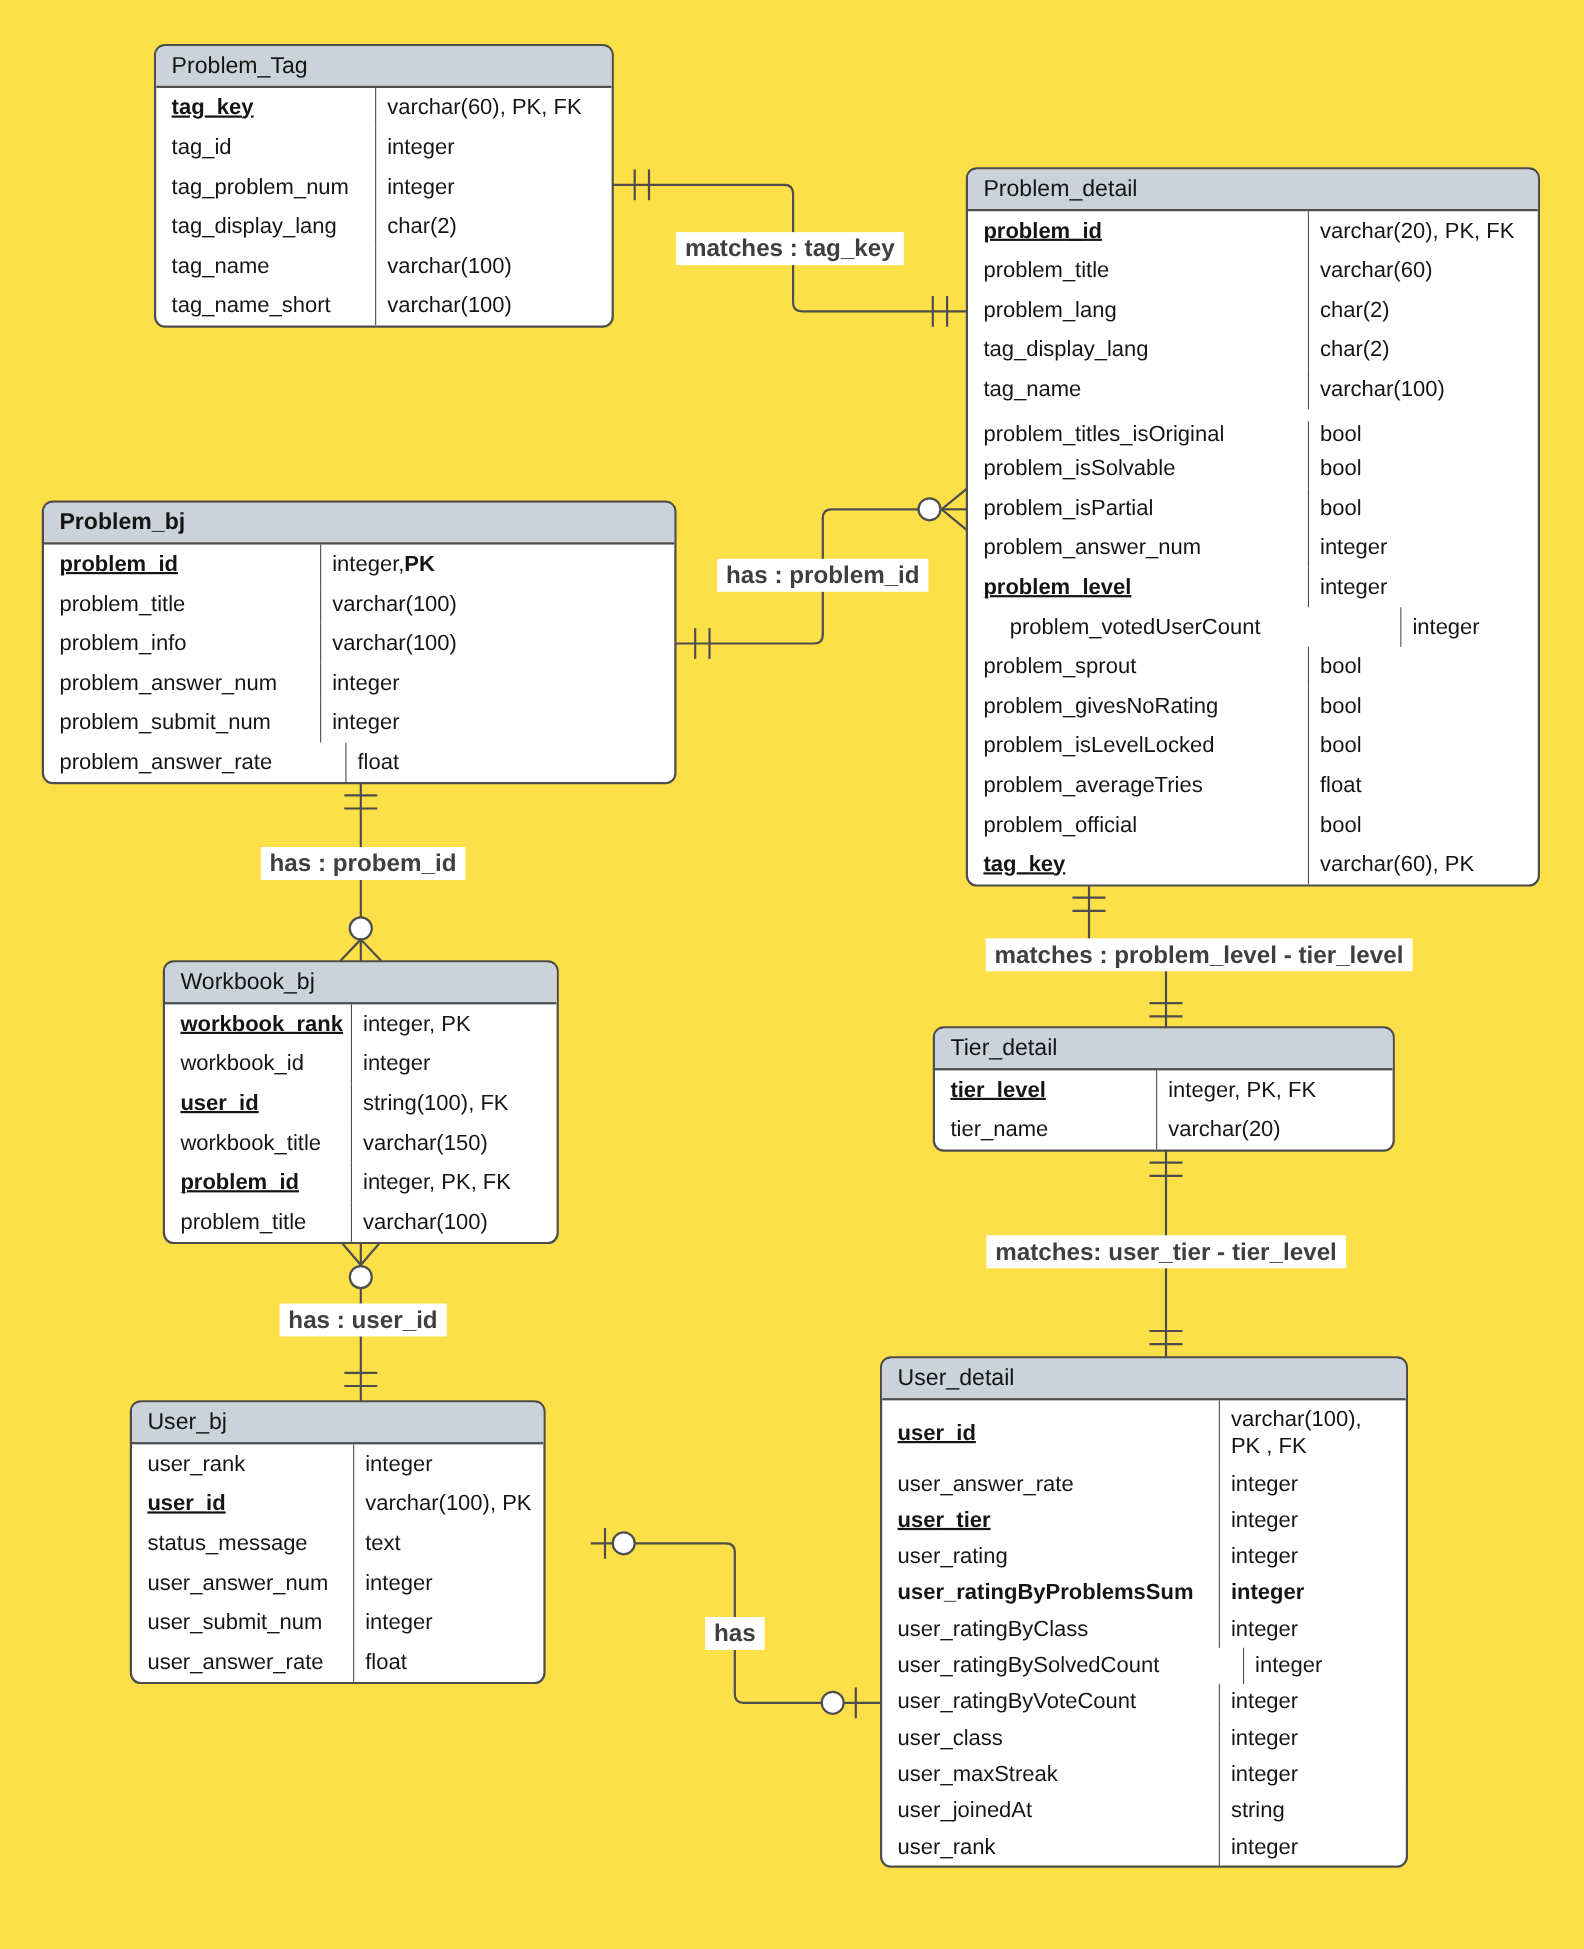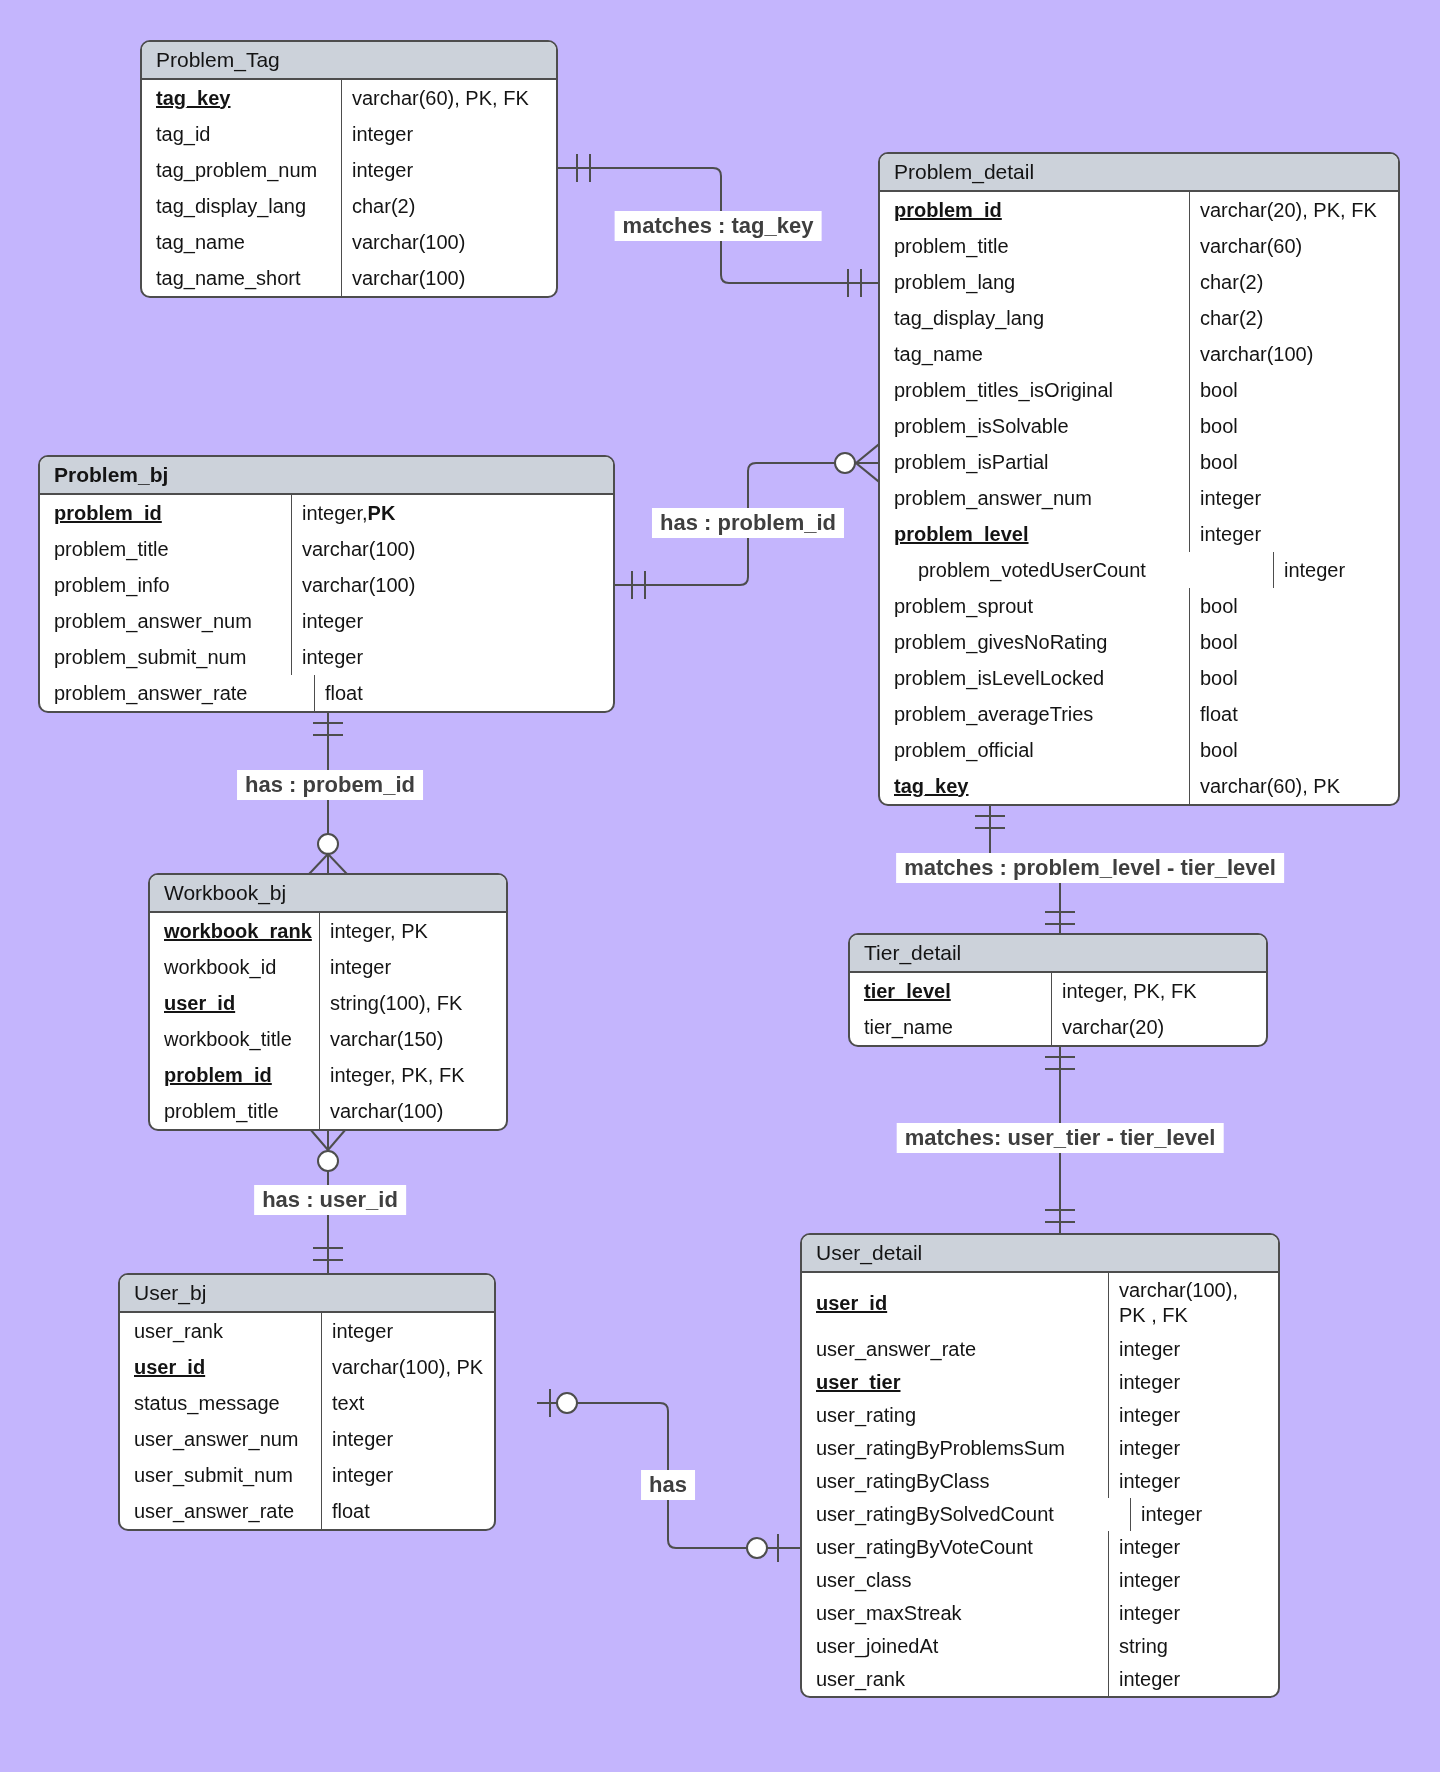--- a/index.html
+++ b/index.html
@@ -1,20 +1,20 @@
 <!DOCTYPE html>
 <html><head>
 <meta charset="utf-8">
 <style>
   html, body { margin: 0; padding: 0; background: #ffffff; }
   #canvas {
     position: relative;
     width: 1440px;
     height: 1772px;
-    background: #c4b5fd;
+    background: #fde047;
     font-family: "Liberation Sans", "DejaVu Sans", sans-serif;
     color: #141414;
     overflow: hidden;
   }
   #wires { position: absolute; left: 0; top: 0; z-index: 1; }
   .er-table {
     position: absolute;
     box-sizing: border-box;
     background: #ffffff;
     border: 2px solid #4d4d4d;
@@ -174,21 +174,21 @@
         <div class="er-type"><span>char(2)</span></div>
       </div>
       <div class="er-row" style="height: 36px;">
         <div class="er-name" style="width: 310px;">tag_display_lang</div>
         <div class="er-type"><span>char(2)</span></div>
       </div>
       <div class="er-row" style="height: 36px;">
         <div class="er-name" style="width: 310px;">tag_name</div>
         <div class="er-type"><span>varchar(100)</span></div>
       </div>
-      <div class="er-row" style="height: 36px;">
+      <div class="er-row" style="height: 36px; align-items: flex-end;">
         <div class="er-name" style="width: 310px;">problem_titles_isOriginal</div>
         <div class="er-type"><span>bool</span></div>
       </div>
       <div class="er-row" style="height: 36px;">
         <div class="er-name" style="width: 310px;">problem_isSolvable</div>
         <div class="er-type"><span>bool</span></div>
       </div>
       <div class="er-row" style="height: 36px;">
         <div class="er-name" style="width: 310px;">problem_isPartial</div>
         <div class="er-type"><span>bool</span></div>
@@ -334,21 +334,21 @@
         <div class="er-type"><span>integer</span></div>
       </div>
       <div class="er-row" style="height: 33px;">
         <div class="er-name key" style="width: 307px;">user_tier</div>
         <div class="er-type"><span>integer</span></div>
       </div>
       <div class="er-row" style="height: 33px;">
         <div class="er-name" style="width: 307px;">user_rating</div>
         <div class="er-type"><span>integer</span></div>
       </div>
-      <div class="er-row" style="height: 33px;">
+      <div class="er-row" style="height: 33px; font-weight: bold;">
         <div class="er-name" style="width: 307px;">user_ratingByProblemsSum</div>
         <div class="er-type"><span>integer</span></div>
       </div>
       <div class="er-row" style="height: 33px;">
         <div class="er-name" style="width: 307px;">user_ratingByClass</div>
         <div class="er-type"><span>integer</span></div>
       </div>
       <div class="er-row" style="height: 33px;">
         <div class="er-name" style="width: 329px;">user_ratingBySolvedCount</div>
         <div class="er-type"><span>integer</span></div>

